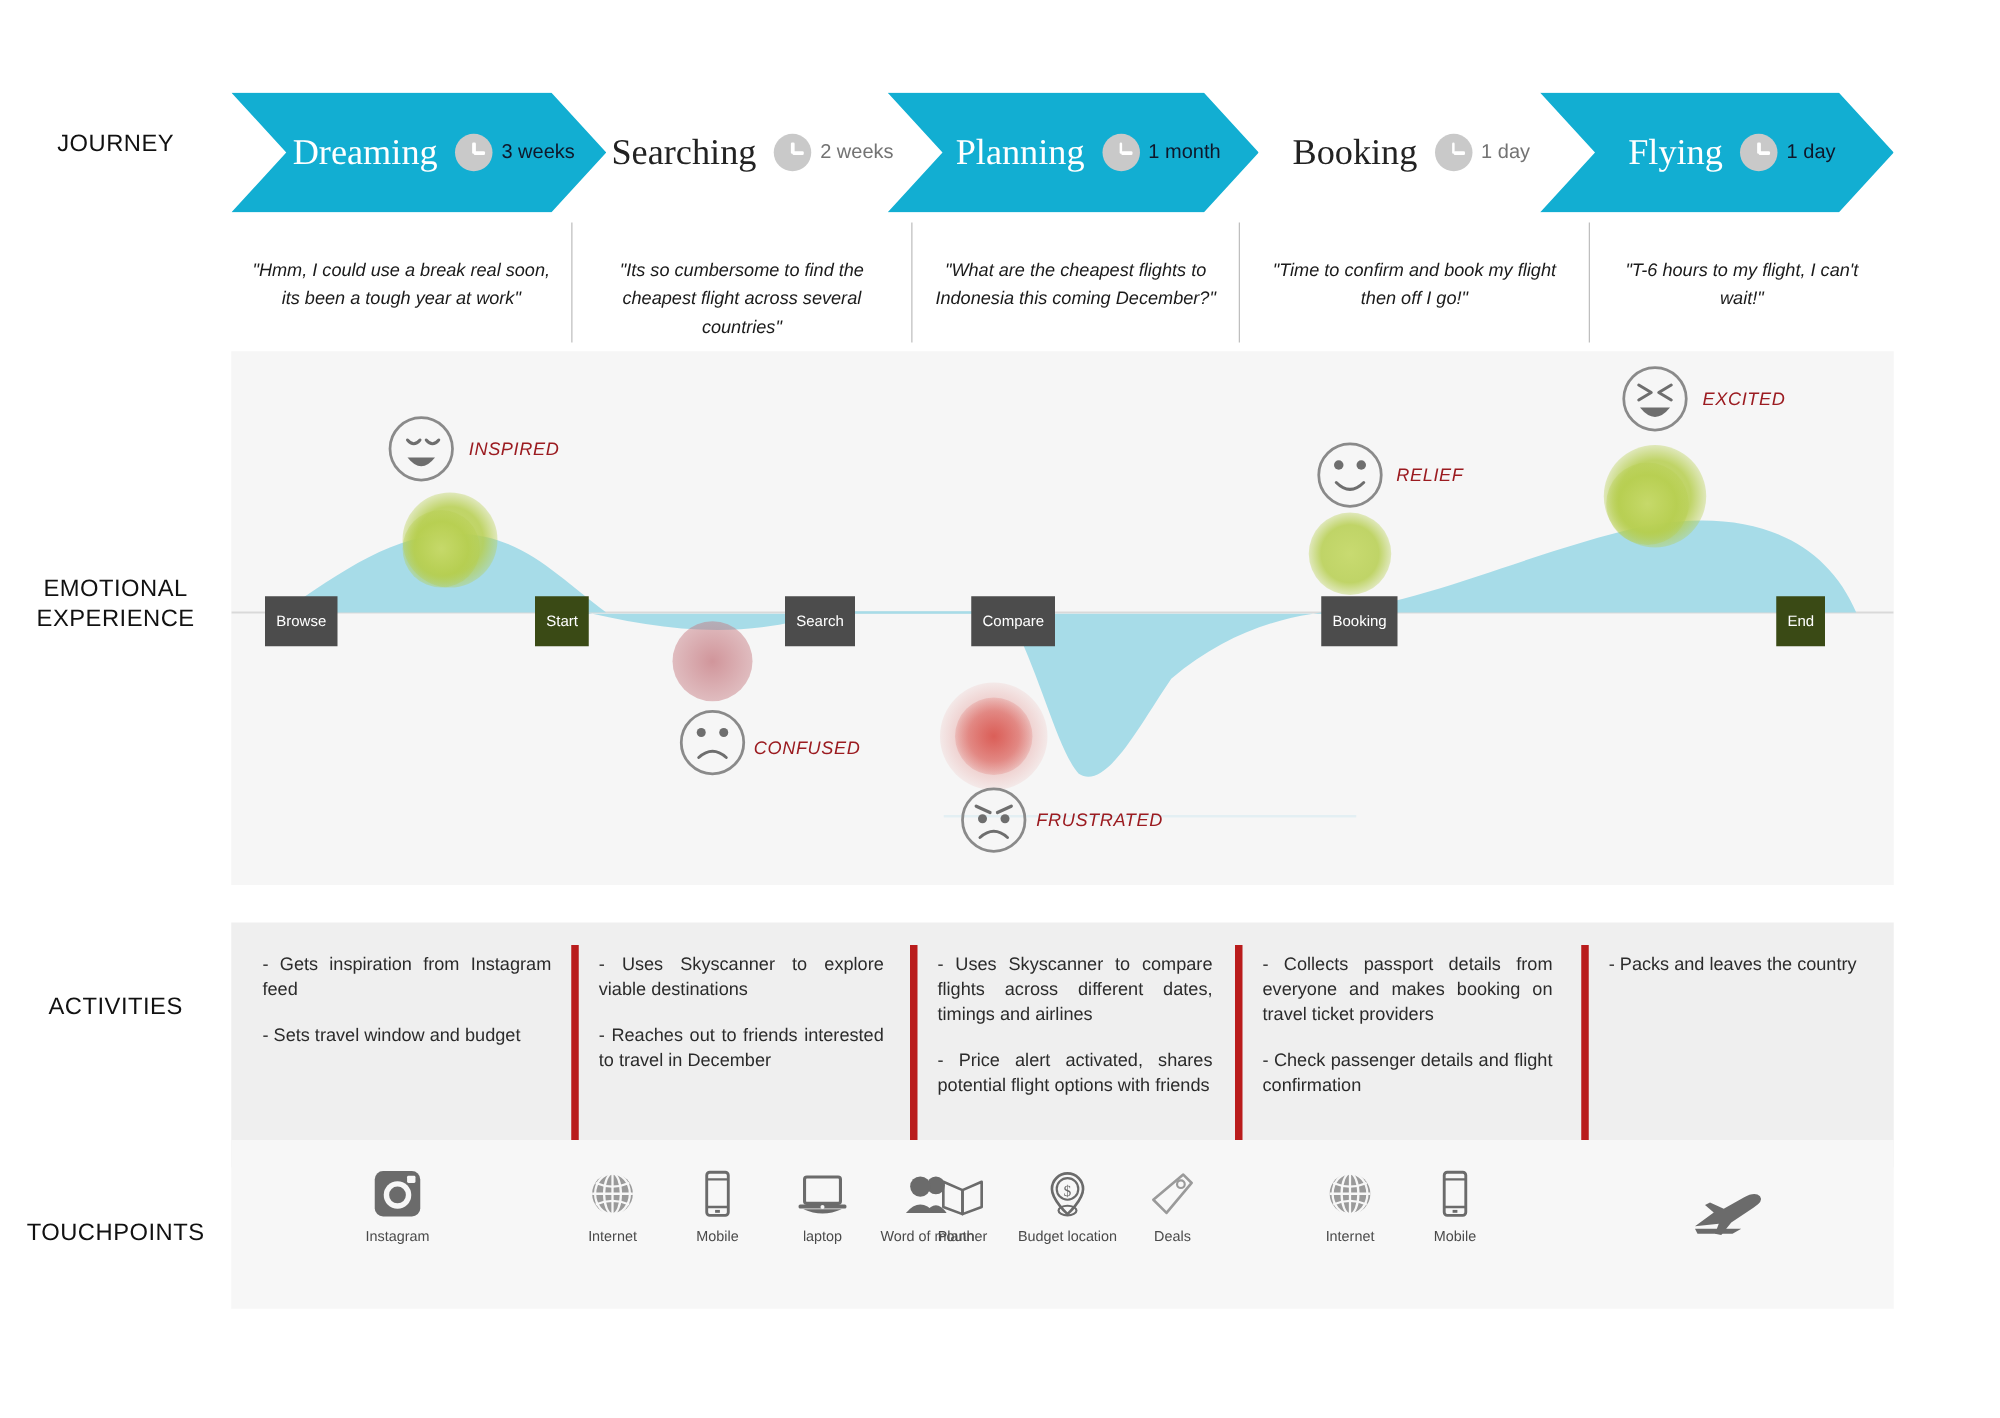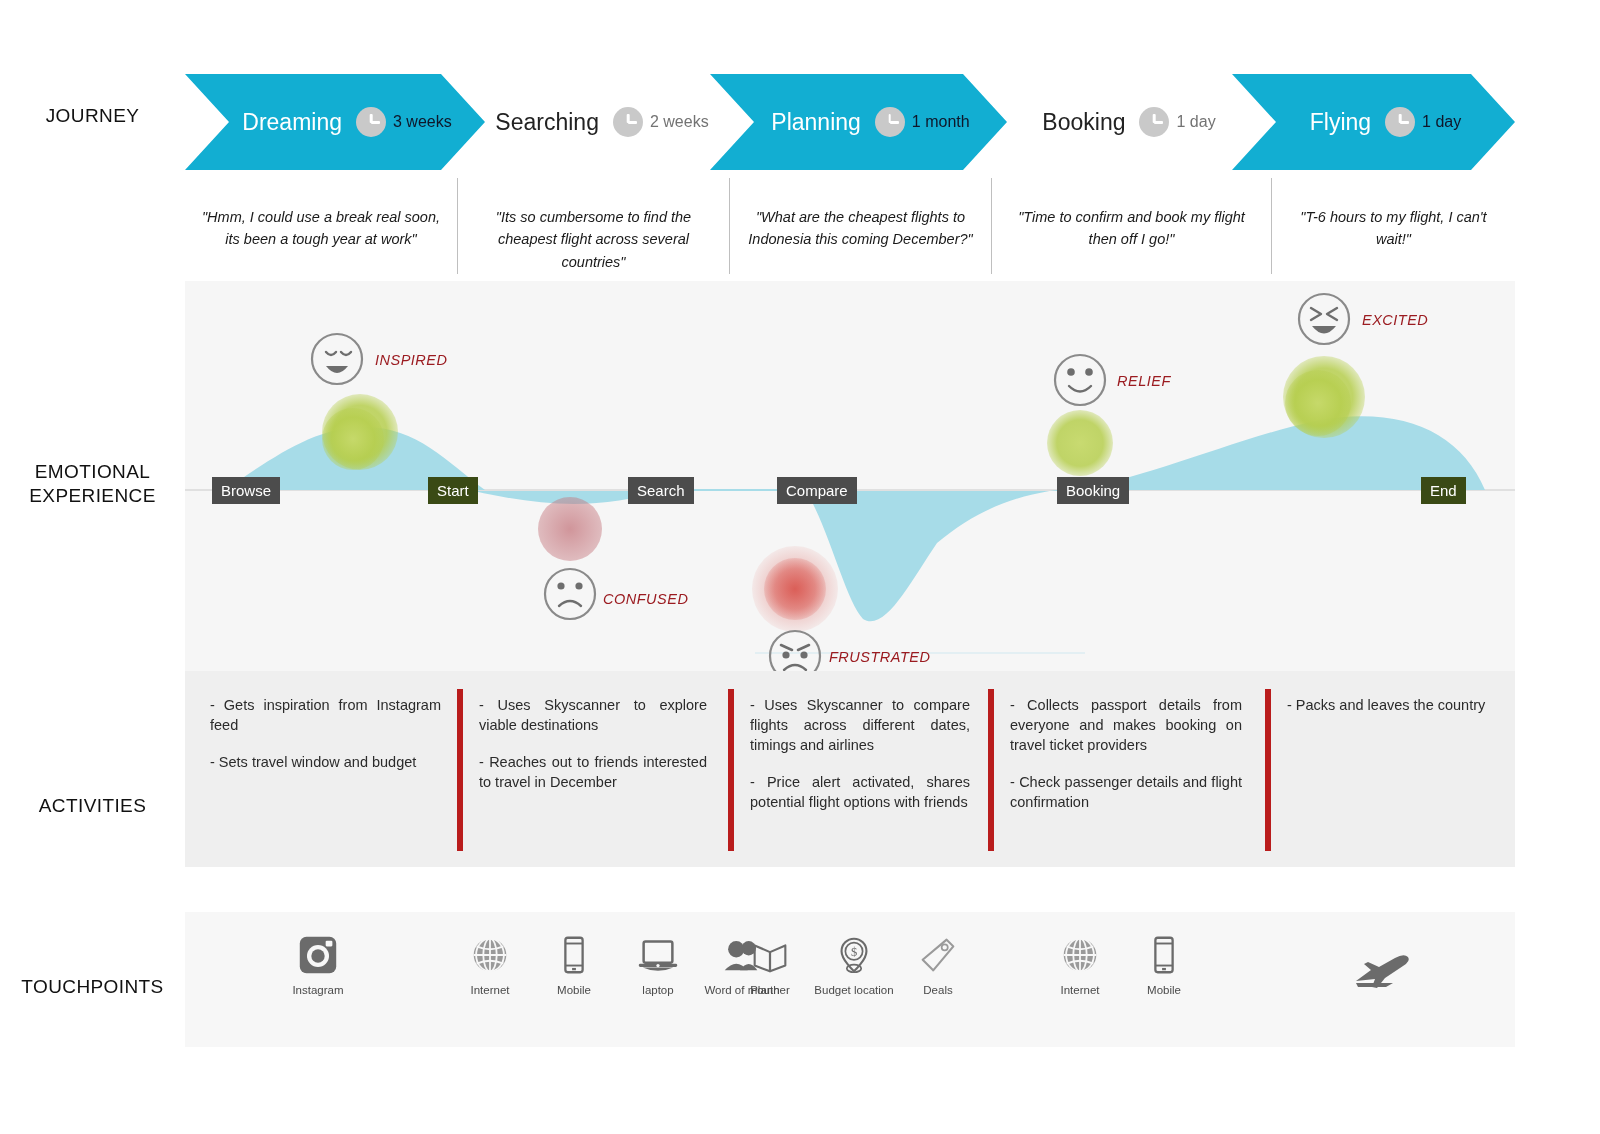--- a/index.html
+++ b/index.html
@@ -49,22 +49,22 @@
     justify-content: center;
     gap: 14px;
     box-sizing: border-box;
   }
   .stage.filled {
     background: #12AED2;
     clip-path: polygon(0 0, calc(100% - 44px) 0, 100% 50%, calc(100% - 44px) 100%, 0 100%, 44px 50%);
     padding-left: 24px;
   }
   .stage-name {
-    font-size: 23px;
-    font-family: Liberation Sans, sans-serif;
+    font-size: 29px;
+    font-family: Liberation Serif, serif;
     white-space: nowrap;
   }
   .stage.filled .stage-name { color: #ffffff; }
   .stage.plain .stage-name  { color: #222222; }
 
   .dur-wrap { display: flex; align-items: center; gap: 7px; }
   .clock-icon {
     width: 30px; height: 30px; border-radius: 50%;
     background: #C9C9C9; position: relative; flex: none;
   }
@@ -117,27 +117,27 @@
     top: 281px;
     width: 1330px;
     height: 427px;
     background: #F6F6F6;
     overflow: hidden;
   }
   #emotion-svg { position: absolute; left: 0; top: 0; }
 
   .node-chip {
     position: absolute;
-    height: 27px;
+    height: 40px;
     padding: 0 9px;
     display: flex;
     align-items: center;
     justify-content: center;
     color: #ffffff;
-    font-size: 15px;
+    font-size: 12px;
     font-family: "Liberation Sans", sans-serif;
     white-space: nowrap;
     z-index: 6;
   }
   .node-chip.grey  { background: #4C4C4C; }
   .node-chip.green { background: #3A4A15; }
   .emo-label {
     position: absolute;
     font-style: italic;
     font-size: 14.5px;
@@ -145,21 +145,21 @@
     color: #9B1B20;
     white-space: nowrap;
     z-index: 7;
     font-family: "Liberation Sans", sans-serif;
   }
 
   
   #activities-panel {
     position: absolute;
     left: 185px;
-    top: 671px;
+    top: 738px;
     width: 1330px;
     height: 196px;
     background: #EFEFEF;
   }
   .act-cell {
     position: absolute;
     top: 18px;
     height: 162px;
     box-sizing: border-box;
     padding: 6px 16px 0 16px;

